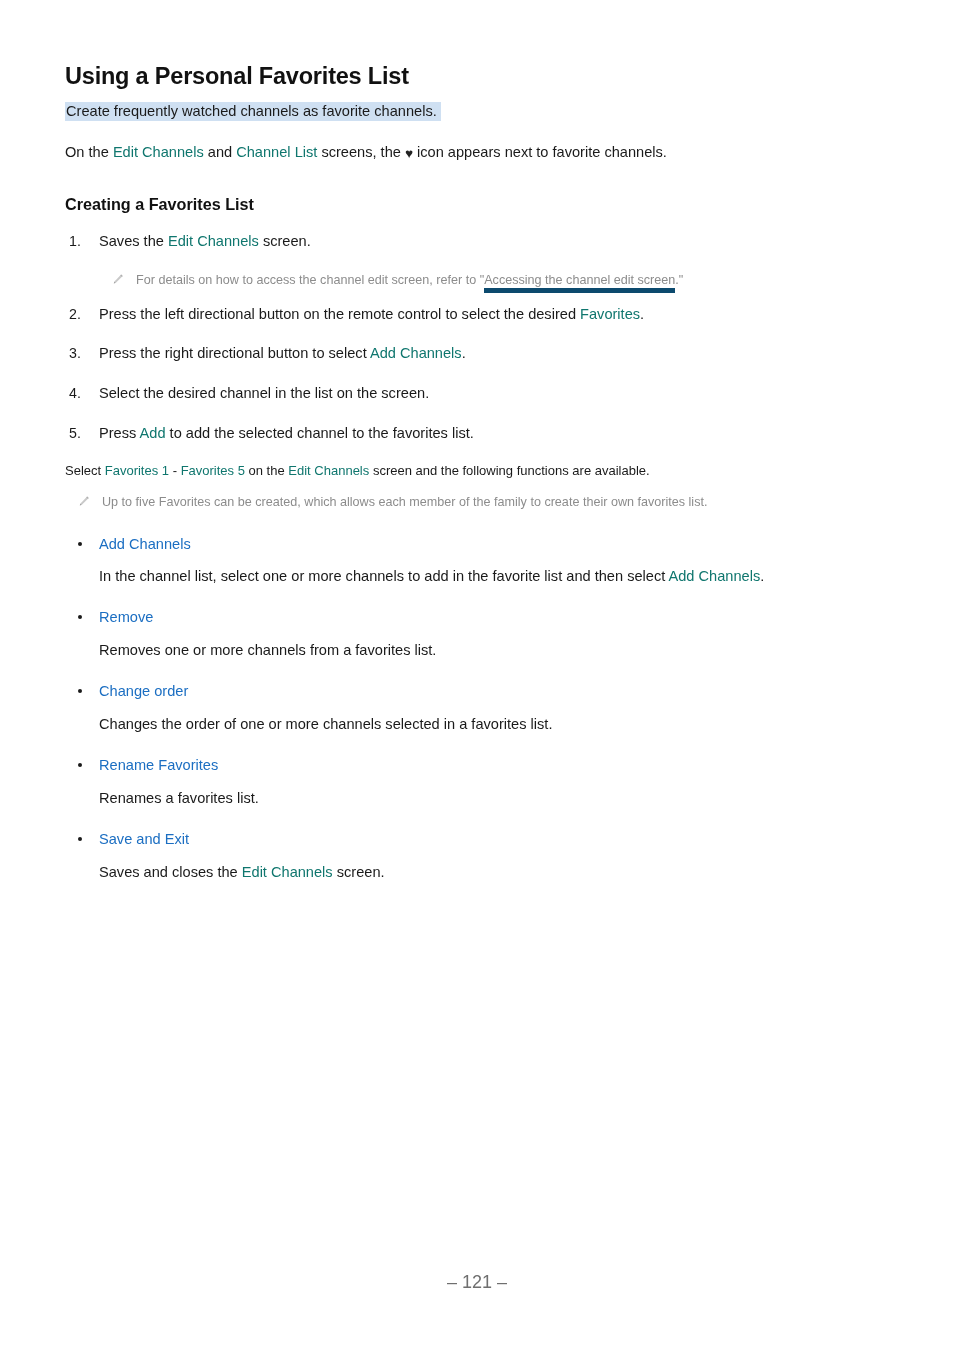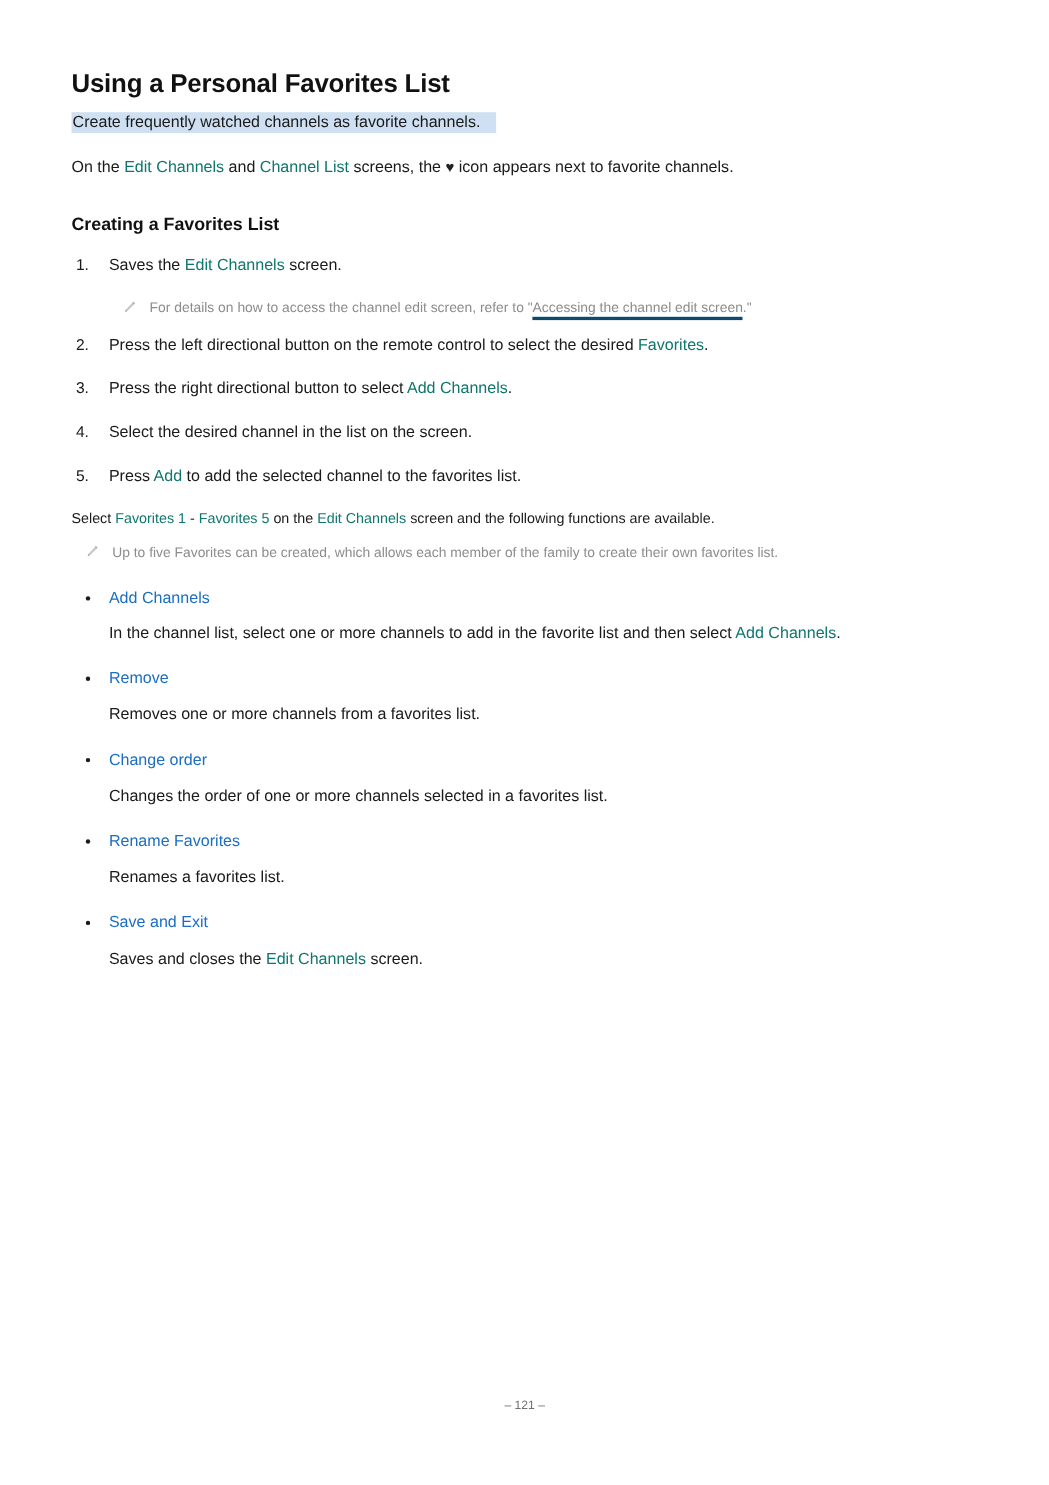--- a/index.html
+++ b/index.html
@@ -40,21 +40,21 @@
     line-height: 1.24;
   }
   .subtitle-line {
     margin: 0 0 20px 0;
     line-height: 1.35;
   }
   .subtitle-hl {
     font-size: 14.6px;
     color: #1a1a1a;
     background: #cfe0f2;
-    padding: 1px 14px 2px 1px;
+    padding: 1px 4px 2px 1px;
     box-decoration-break: clone;
     -webkit-box-decoration-break: clone;
   }
   .intro-line {
     font-size: 14.6px;
     line-height: 1.5;
     margin: 0 0 30px 0;
     color: #1a1a1a;
   }
   .section-title {
@@ -118,21 +118,21 @@
   }
   .pencil-icon {
     position: absolute;
     left: 0;
     top: 2px;
     width: 14px;
     height: 14px;
     display: block;
   }
   .note-link {
-    border-bottom: 3px solid #0c4a6e;
+    border-bottom: 5px solid #0c4a6e;
     padding-bottom: 1px;
   }
 
   
   .para {
     font-size: 13px;
     line-height: 1.5;
     color: #1a1a1a;
     margin: 16px 0 12px 0;
   }
@@ -172,21 +172,21 @@
     margin-bottom: 19px;
   }
 
   
   .footer {
     position: absolute;
     left: 0;
     top: 1272px;
     width: 954px;
     text-align: center;
-    font-size: 11px;
+    font-size: 18px;
     color: #6f6f6f;
   }
 </style>
 </head>
 <body>
 
 <div class="page">
   <div class="content">
 
     <h1 class="page-title">Using a Personal Favorites List</h1>

